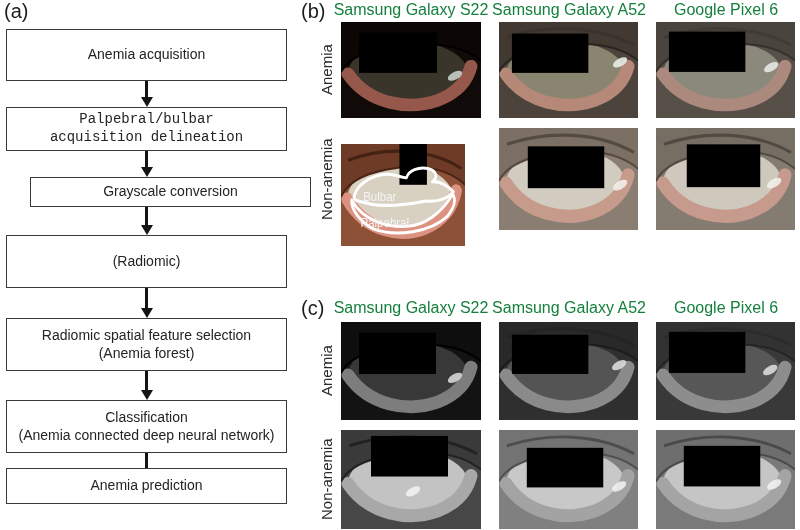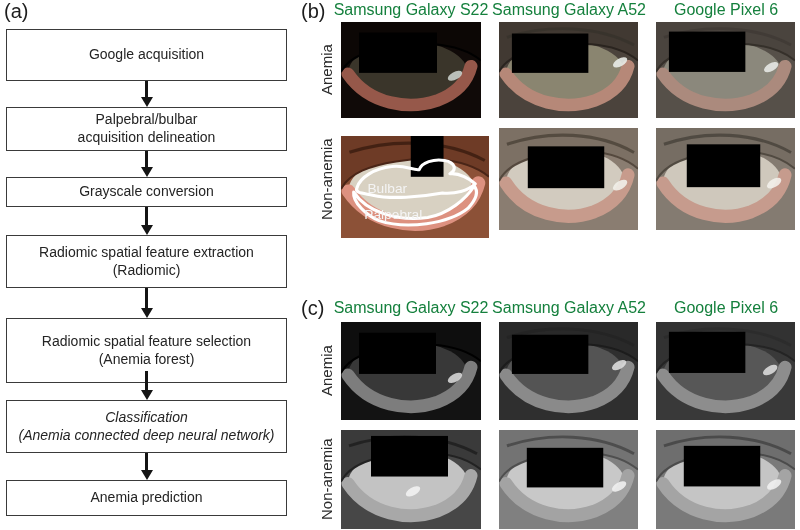--- a/index.html
+++ b/index.html
@@ -39,72 +39,71 @@
   .eye svg{display:block;width:100%;height:100%;}
 </style>
 </head>
 <body>
 
 <div class="canvas">
 
   <div class="panel-label" style="left:4px;top:0px;">(a)</div>
 
   <div class="fbox" style="top:29px;height:52px;">
-    <span>Google acquisition</span>
+    <span>Anemia acquisition</span>
   </div>
   <div class="farrow" style="top:81px;height:26px;">
       <span class="shaft"></span>
       <span class="head"></span>
     </div>
 
-  <div class="fbox" style="top:107px;height:44px;">
+  <div class="fbox" style="top:107px;height:44px;font-family:Liberation Mono, monospace;">
     <span>Palpebral/bulbar</span>
     <span>acquisition delineation</span>
   </div>
   <div class="farrow" style="top:151px;height:26px;">
       <span class="shaft"></span>
       <span class="head"></span>
     </div>
 
-  <div class="fbox" style="top:177px;height:30px;">
+  <div class="fbox" style="top:177px;height:30px;margin-left:24px;">
     <span>Grayscale conversion</span>
   </div>
   <div class="farrow" style="top:207px;height:28px;">
       <span class="shaft"></span>
       <span class="head"></span>
     </div>
 
   <div class="fbox" style="top:235px;height:53px;">
-    <span>Radiomic spatial feature extraction</span>
     <span>(Radiomic)</span>
   </div>
   <div class="farrow" style="top:288px;height:30px;">
       <span class="shaft"></span>
       <span class="head"></span>
     </div>
 
-  <div class="fbox" style="top:318px;height:65px;">
+  <div class="fbox" style="top:318px;height:53px;">
     <span>Radiomic spatial feature selection</span>
     <span>(Anemia forest)</span>
   </div>
   <div class="farrow" style="top:371px;height:29px;">
       <span class="shaft"></span>
       <span class="head"></span>
     </div>
 
-  <div class="fbox" style="top:400px;height:53px;font-style:italic;">
+  <div class="fbox" style="top:400px;height:53px;">
     <span>Classification</span>
     <span>(Anemia connected deep neural network)</span>
   </div>
   <div class="farrow" style="top:453px;height:27px;">
       <span class="shaft"></span>
       <span class="head"></span>
     </div>
 
-  <div class="fbox" style="top:480px;height:36px;">
+  <div class="fbox" style="top:468px;height:36px;">
     <span>Anemia prediction</span>
   </div>
 
   <div class="panel-label" style="left:301px;top:0px;">(b)</div>
   <div class="col-header" style="left:331px;top:1px;">Samsung Galaxy S22</div>
   <div class="col-header" style="left:489px;top:1px;">Samsung Galaxy A52</div>
   <div class="col-header" style="left:646px;top:1px;">Google Pixel 6</div>
 
   <div class="row-label" style="left:316px;top:22px;height:96px;">Anemia</div>
   <div class="row-label" style="left:316px;top:128px;height:102px;">Non-anemia</div>
@@ -137,21 +136,21 @@
         <rect x="0" y="0" width="140" height="100" fill="#565049"></rect>
         <ellipse cx="67" cy="54" rx="60" ry="34" fill="#8b887c"></ellipse>
         <path d="M7,54 C28,86 68,92 96,82 C114,75 126,63 130,46" stroke="#ab8a7d" stroke-width="13" fill="none" stroke-linecap="round"></path>
         <path d="M0,0 H140 V40 C114,18 70,22 52,25 C28,29 8,36 0,52 Z" fill="#4a443e"></path>
         <path d="M0,52 C8,36 28,29 52,25 C70,22 114,18 140,40" stroke="#35302a" stroke-width="2" fill="none"></path>
         <path d="M8,16 C50,2 100,4 136,24" stroke="#3f3a35" stroke-width="3" fill="none" opacity="0.85"></path>
         <ellipse cx="116" cy="47" rx="8" ry="4" fill="#e6e8e4" opacity="0.9" transform="rotate(-30 116 47)"></ellipse>
         <rect x="13" y="10" width="77" height="42" fill="#000000"></rect>
       </svg>
     </div>
-  <div class="eye" style="left:341px;top:136px;width:148px;height:102px;">
+  <div class="eye" style="left:341px;top:144px;width:124px;height:102px;">
       <svg viewBox="0 0 140 100" preserveAspectRatio="none">
         <rect x="0" y="0" width="140" height="100" fill="#8c5137"></rect>
         <ellipse cx="67" cy="54" rx="60" ry="34" fill="#d8d1c2"></ellipse>
         <path d="M7,54 C28,86 68,92 96,82 C114,75 126,63 130,46" stroke="#dd9180" stroke-width="13" fill="none" stroke-linecap="round"></path>
         <path d="M0,0 H140 V40 C114,18 70,22 52,25 C28,29 8,36 0,52 Z" fill="#6e3b26"></path>
         <path d="M0,52 C8,36 28,29 52,25 C70,22 114,18 140,40" stroke="#4a2517" stroke-width="2" fill="none"></path>
         <path d="M8,16 C50,2 100,4 136,24" stroke="#3c1d10" stroke-width="3" fill="none" opacity="0.85"></path>
         <rect x="66" y="0" width="31" height="40" fill="#000000"></rect>
         <path d="M15,51 C18,40 32,32 48,30 C60,28 68,34 74,33 C76,26 88,22 98,24 C108,26 110,33 103,37 C112,36 122,42 127,47 C120,54 108,57 96,56 C76,60 46,62 30,58 C20,56 13,56 15,51 Z" stroke="#ffffff" stroke-width="3" fill="none" stroke-linejoin="round"></path>
         <path d="M12,55 C24,74 52,84 82,80 C102,76 118,62 126,49 C130,54 128,62 120,71 C102,86 62,92 36,83 C24,78 11,65 12,55 Z" stroke="#ffffff" stroke-width="3" fill="none" stroke-linejoin="round"></path>

